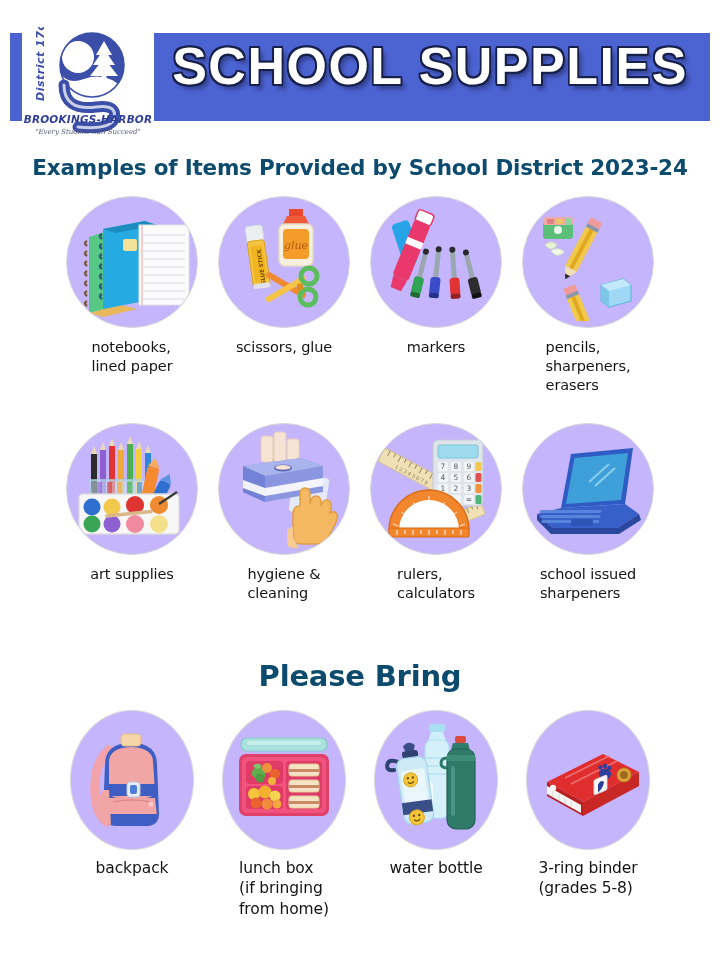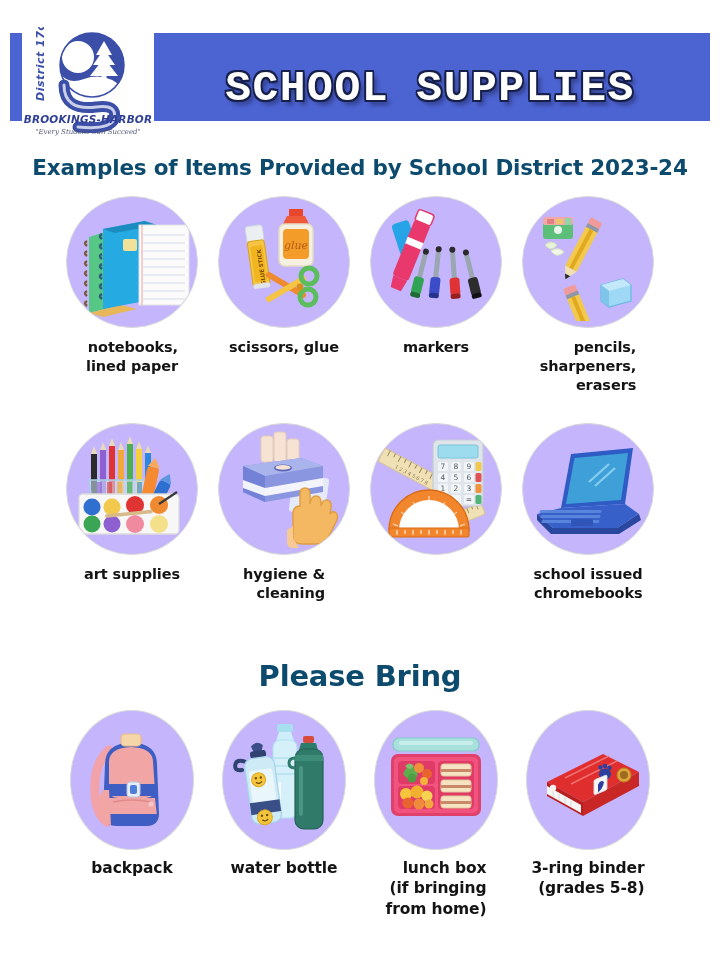--- a/index.html
+++ b/index.html
@@ -18,26 +18,26 @@
 
   
   .banner {
     position: absolute;
     left: 10px; top: 33px;
     width: 700px; height: 88px;
     background: #4c63d2;
   }
   .banner-title {
     position: absolute;
-    left: 150px; top: 42px;
+    left: 150px; top: 20px;
     width: 560px; height: 92px;
     display: flex; align-items: center; justify-content: center;
-    font-family: Liberation Mono, monospace;
+    font-family: Liberation Sans, sans-serif;
     font-weight: 700;
-    font-size: 43px;
+    font-size: 52px;
     letter-spacing: 1.5px;
     color: #ffffff;
     text-shadow:
       -1.6px -1.6px 0 #17204a,  1.6px -1.6px 0 #17204a,
       -1.6px  1.6px 0 #17204a,  1.6px  1.6px 0 #17204a,
        0 -1.8px 0 #17204a, 0 1.8px 0 #17204a,
       -1.8px 0 0 #17204a, 1.8px 0 0 #17204a,
        4px 5px 4px rgba(20,25,60,0.45);
     white-space: nowrap;
   }
@@ -87,23 +87,23 @@
     border: 1px solid #d8d8d8;
     background: #c4b5fd;
     display: flex; align-items: center; justify-content: center;
     overflow: hidden;
   }
   .circle.oval { width: 124px; height: 140px; border-radius: 50%; }
   .circle svg { display: block; }
 
   .caption {
     margin-top: 10px;
-    text-align: right;
+    text-align: left;
     font-family: "DejaVu Sans", sans-serif;
-    font-weight: 700;
+    font-weight: 400;
     font-size: 14.5px;
     line-height: 1.32;
     color: #141414;
     white-space: pre-line;
     letter-spacing: -0.1px;
   }
   #row-3 .caption { font-size: 15.5px; margin-top: 8px; }
 </style>
 </head>
 <body>
@@ -528,20 +528,22 @@
               <line x1="12" y1="22" x2="16" y2="25"></line>
               <line x1="24" y1="12" x2="27" y2="16"></line>
               <line x1="40" y1="6" x2="40" y2="11"></line>
               <line x1="56" y1="12" x2="53" y2="16"></line>
               <line x1="68" y1="22" x2="64" y2="25"></line>
               <line x1="76" y1="34" x2="71" y2="36"></line>
             </g>
           </g>
         </svg>
       </div>
+      <div class="caption">rulers,
+calculators</div>
     </div>
 
     <div class="cell">
       <div class="circle">
         <svg width="118" height="118" viewBox="0 0 118 118">
           <g transform="translate(8,18)">
 
             <path d="M24 60 L34 6 L96 0 L88 56 Z" fill="#2f5bc4"></path>
             <path d="M29 56 L37.5 10 L91 5 L84 52 Z" fill="#3f9fd8"></path>
             <g stroke="#8fd4f0" stroke-width="2.2" opacity="0.9">
@@ -555,21 +557,21 @@
             <g fill="#5b86de" opacity="0.95">
               <rect x="16" y="62" width="62" height="3" rx="1.5" transform="skewX(-12)"></rect>
               <rect x="18" y="67" width="60" height="3" rx="1.5" transform="skewX(-12)"></rect>
               <rect x="20" y="72" width="58" height="3" rx="1.5" transform="skewX(-12)"></rect>
             </g>
             <rect x="34" y="71" width="22" height="7" rx="2" fill="#2f55b8"></rect>
           </g>
         </svg>
       </div>
       <div class="caption">school issued
-chromebooks</div>
+sharpeners</div>
     </div>
   </div>
 
   <div class="section-heading" id="heading-bring">Please Bring</div>
 
   <div class="row" id="row-3">
 
     <div class="cell">
       <div class="circle oval">
         <svg width="110" height="124" viewBox="0 0 110 124">
@@ -593,20 +595,72 @@
             <path d="M20 86 L70 86 L70 90 Q70 98 58 98 L32 98 Q20 98 20 90 Z" fill="#3f5ec4"></path>
 
             <path d="M26 74 Q44 70 64 74" fill="none" stroke="#e08a8a" stroke-width="1.6"></path>
             <circle cx="64" cy="76" r="2.6" fill="#f5c6c6"></circle>
 
             <path d="M16 62 Q10 70 12 86 Q14 96 24 97 L22 62 Z" fill="#f2a5a5"></path>
           </g>
         </svg>
       </div>
       <div class="caption">backpack</div>
+    </div>
+
+    <div class="cell">
+      <div class="circle oval">
+        <svg width="110" height="124" viewBox="0 0 110 124">
+
+          <g transform="translate(10,20)">
+            <rect x="2" y="0" width="86" height="13" rx="6" fill="#a8e0dc" stroke="#85ccc7" stroke-width="1.2"></rect>
+            <rect x="8" y="3" width="74" height="4" rx="2" fill="#c8eeeb"></rect>
+          </g>
+
+          <g transform="translate(10,36)">
+            <rect x="0" y="0" width="90" height="62" rx="7" fill="#e0416a"></rect>
+            <rect x="3" y="3" width="84" height="56" rx="5" fill="#f2537e"></rect>
+
+            <rect x="7" y="7" width="37" height="23" rx="4" fill="#e03a66"></rect>
+            <rect x="7" y="32" width="37" height="23" rx="4" fill="#e03a66"></rect>
+
+            <rect x="47" y="7" width="36" height="48" rx="4" fill="#e03a66"></rect>
+
+            <g>
+              <path d="M12 20 q4 -10 11 -6 q6 4 2 10 q-6 5 -13 -4 z" fill="#5fae4e"></path>
+              <circle cx="28" cy="14" r="5" fill="#f0903c"></circle>
+              <circle cx="36" cy="20" r="5" fill="#e8632f"></circle>
+              <path d="M14 12 q5 -5 9 0 q-4 6 -9 0 z" fill="#7dc468"></path>
+              <circle cx="21" cy="24" r="4.5" fill="#4f9c42"></circle>
+              <circle cx="33" cy="27" r="4" fill="#f2b23c"></circle>
+            </g>
+
+            <g>
+              <circle cx="15" cy="40" r="6" fill="#f5c53c"></circle>
+              <circle cx="26" cy="38" r="6.5" fill="#f2b030"></circle>
+              <circle cx="36" cy="42" r="5.5" fill="#f5d251"></circle>
+              <circle cx="17" cy="49" r="5.5" fill="#e8632f"></circle>
+              <circle cx="28" cy="50" r="5.5" fill="#f08a3c"></circle>
+              <circle cx="38" cy="50" r="4.5" fill="#f2a83c"></circle>
+            </g>
+
+            <g>
+              <rect x="50" y="10" width="30" height="12" rx="2.5" fill="#f5e3c4" stroke="#e0c89c" stroke-width="1"></rect>
+              <rect x="50" y="15" width="30" height="3" fill="#c98a6a"></rect>
+              <rect x="50" y="26" width="30" height="12" rx="2.5" fill="#f5e3c4" stroke="#e0c89c" stroke-width="1"></rect>
+              <rect x="50" y="31" width="30" height="3" fill="#c98a6a"></rect>
+              <rect x="50" y="42" width="30" height="12" rx="2.5" fill="#f5e3c4" stroke="#e0c89c" stroke-width="1"></rect>
+              <rect x="50" y="47" width="30" height="3" fill="#c98a6a"></rect>
+            </g>
+          </g>
+        </svg>
+      </div>
+      <div class="caption">lunch box
+(if bringing
+from home)</div>
     </div>
 
     <div class="cell">
       <div class="circle oval">
         <svg width="110" height="124" viewBox="0 0 110 124">
 
           <g transform="translate(40,6)">
             <rect x="8" y="0" width="16" height="8" rx="2" fill="#a8dff0"></rect>
             <path d="M10 8 h12 l3 9 h-18 z" fill="#cdeefa"></path>
             <rect x="4" y="16" width="24" height="78" rx="7" fill="#d6f0fa" stroke="#b4e0f0" stroke-width="1.2"></rect>
@@ -646,72 +700,20 @@
             <path d="M0 22 q-6 0 -6 5 q0 5 6 5" fill="none" stroke="#2e7d6b" stroke-width="3"></path>
           </g>
         </svg>
       </div>
       <div class="caption">water bottle</div>
     </div>
 
     <div class="cell">
       <div class="circle oval">
         <svg width="110" height="124" viewBox="0 0 110 124">
-
-          <g transform="translate(10,20)">
-            <rect x="2" y="0" width="86" height="13" rx="6" fill="#a8e0dc" stroke="#85ccc7" stroke-width="1.2"></rect>
-            <rect x="8" y="3" width="74" height="4" rx="2" fill="#c8eeeb"></rect>
-          </g>
-
-          <g transform="translate(10,36)">
-            <rect x="0" y="0" width="90" height="62" rx="7" fill="#e0416a"></rect>
-            <rect x="3" y="3" width="84" height="56" rx="5" fill="#f2537e"></rect>
-
-            <rect x="7" y="7" width="37" height="23" rx="4" fill="#e03a66"></rect>
-            <rect x="7" y="32" width="37" height="23" rx="4" fill="#e03a66"></rect>
-
-            <rect x="47" y="7" width="36" height="48" rx="4" fill="#e03a66"></rect>
-
-            <g>
-              <path d="M12 20 q4 -10 11 -6 q6 4 2 10 q-6 5 -13 -4 z" fill="#5fae4e"></path>
-              <circle cx="28" cy="14" r="5" fill="#f0903c"></circle>
-              <circle cx="36" cy="20" r="5" fill="#e8632f"></circle>
-              <path d="M14 12 q5 -5 9 0 q-4 6 -9 0 z" fill="#7dc468"></path>
-              <circle cx="21" cy="24" r="4.5" fill="#4f9c42"></circle>
-              <circle cx="33" cy="27" r="4" fill="#f2b23c"></circle>
-            </g>
-
-            <g>
-              <circle cx="15" cy="40" r="6" fill="#f5c53c"></circle>
-              <circle cx="26" cy="38" r="6.5" fill="#f2b030"></circle>
-              <circle cx="36" cy="42" r="5.5" fill="#f5d251"></circle>
-              <circle cx="17" cy="49" r="5.5" fill="#e8632f"></circle>
-              <circle cx="28" cy="50" r="5.5" fill="#f08a3c"></circle>
-              <circle cx="38" cy="50" r="4.5" fill="#f2a83c"></circle>
-            </g>
-
-            <g>
-              <rect x="50" y="10" width="30" height="12" rx="2.5" fill="#f5e3c4" stroke="#e0c89c" stroke-width="1"></rect>
-              <rect x="50" y="15" width="30" height="3" fill="#c98a6a"></rect>
-              <rect x="50" y="26" width="30" height="12" rx="2.5" fill="#f5e3c4" stroke="#e0c89c" stroke-width="1"></rect>
-              <rect x="50" y="31" width="30" height="3" fill="#c98a6a"></rect>
-              <rect x="50" y="42" width="30" height="12" rx="2.5" fill="#f5e3c4" stroke="#e0c89c" stroke-width="1"></rect>
-              <rect x="50" y="47" width="30" height="3" fill="#c98a6a"></rect>
-            </g>
-          </g>
-        </svg>
-      </div>
-      <div class="caption">lunch box
-(if bringing
-from home)</div>
-    </div>
-
-    <div class="cell">
-      <div class="circle oval">
-        <svg width="110" height="124" viewBox="0 0 110 124">
           <g transform="translate(4,30)">
 
             <path d="M10 34 L66 6 L102 24 L46 54 Z" fill="#e02e2e"></path>
             <path d="M10 34 L46 54 L46 68 L10 48 Z" fill="#b81f1f"></path>
             <path d="M46 54 L102 24 L102 38 L46 68 Z" fill="#c92626"></path>
 
             <path d="M10 38 L44 57 L44 65 L10 46 Z" fill="#f5f5f5"></path>
             <g stroke="#d8d8d8" stroke-width="1">
               <line x1="16" y1="43" x2="16" y2="49"></line>
               <line x1="22" y1="46" x2="22" y2="52"></line>

